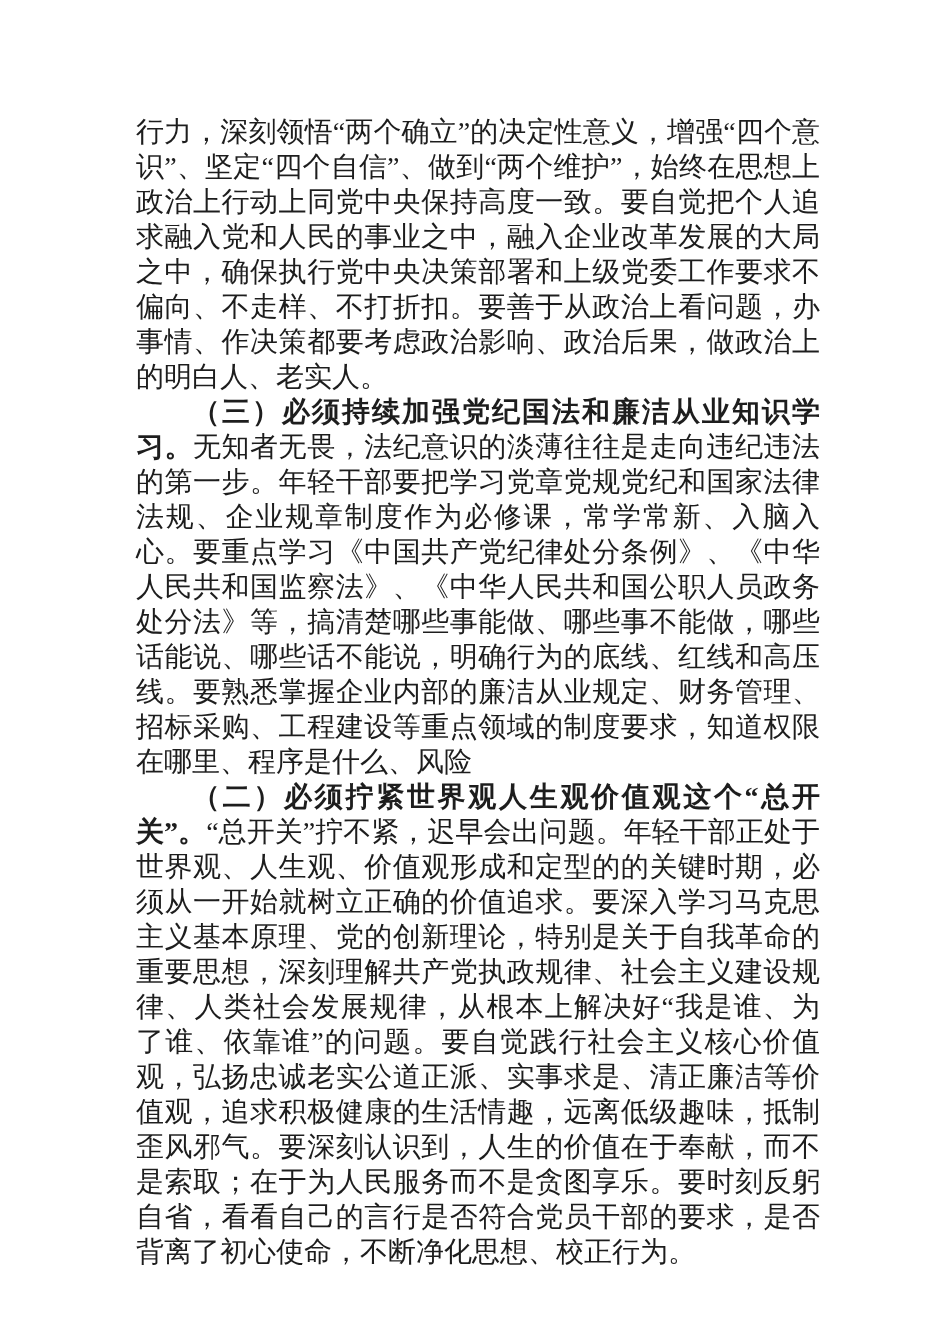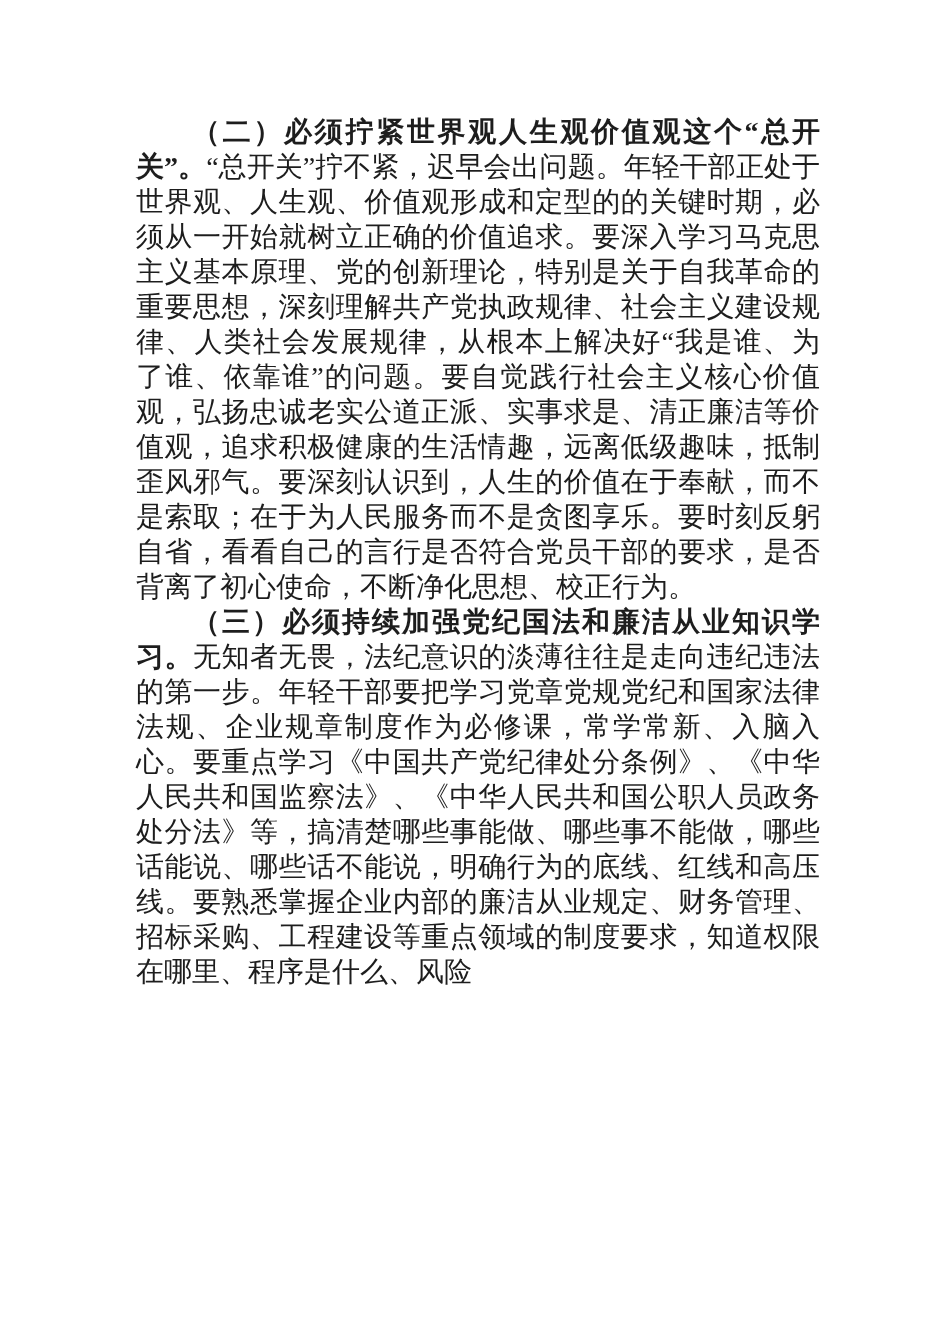--- a/index.html
+++ b/index.html
@@ -37,16 +37,17 @@
   }
   .lead {
     font-weight: bold;
   }
 </style>
 </head>
 <body>
 
 <div class="page">
   <div class="content">
+    <p class="para no-indent"><span>行力，深刻领悟“两个确立”的决定性意义，增强“四个意识”、坚定“四个自信”、做到“两个维护”，始终在思想上政治上行动上同党中央保持高度一致。要自觉把个人追求融入党和人民的事业之中，融入企业改革发展的大局之中，确保执行党中央决策部署和上级党委工作要求不偏向、不走样、不打折扣。要善于从政治上看问题，办事情、作决策都要考虑政治影响、政治后果，做政治上的明白人、老实人。</span></p>
+    <p class="para"><span class="lead">（三）必须持续加强党纪国法和廉洁从业知识学习。</span><span>无知者无畏，法纪意识的淡薄往往是走向违纪违法的第一步。年轻干部要把学习党章党规党纪和国家法律法规、企业规章制度作为必修课，常学常新、入脑入心。要重点学习《中国共产党纪律处分条例》、《中华人民共和国监察法》、《中华人民共和国公职人员政务处分法》等，搞清楚哪些事能做、哪些事不能做，哪些话能说、哪些话不能说，明确行为的底线、红线和高压线。要熟悉掌握企业内部的廉洁从业规定、财务管理、招标采购、工程建设等重点领域的制度要求，知道权限在哪里、程序是什么、风险</span></p>
     <p class="para"><span class="lead">（二）必须拧紧世界观人生观价值观这个“总开关”。</span><span>“总开关”拧不紧，迟早会出问题。年轻干部正处于世界观、人生观、价值观形成和定型的的关键时期，必须从一开始就树立正确的价值追求。要深入学习马克思主义基本原理、党的创新理论，特别是关于自我革命的重要思想，深刻理解共产党执政规律、社会主义建设规律、人类社会发展规律，从根本上解决好“我是谁、为了谁、依靠谁”的问题。要自觉践行社会主义核心价值观，弘扬忠诚老实公道正派、实事求是、清正廉洁等价值观，追求积极健康的生活情趣，远离低级趣味，抵制歪风邪气。要深刻认识到，人生的价值在于奉献，而不是索取；在于为人民服务而不是贪图享乐。要时刻反躬自省，看看自己的言行是否符合党员干部的要求，是否背离了初心使命，不断净化思想、校正行为。</span></p>
-    <p class="para"><span class="lead">（三）必须持续加强党纪国法和廉洁从业知识学习。</span><span>无知者无畏，法纪意识的淡薄往往是走向违纪违法的第一步。年轻干部要把学习党章党规党纪和国家法律法规、企业规章制度作为必修课，常学常新、入脑入心。要重点学习《中国共产党纪律处分条例》、《中华人民共和国监察法》、《中华人民共和国公职人员政务处分法》等，搞清楚哪些事能做、哪些事不能做，哪些话能说、哪些话不能说，明确行为的底线、红线和高压线。要熟悉掌握企业内部的廉洁从业规定、财务管理、招标采购、工程建设等重点领域的制度要求，知道权限在哪里、程序是什么、风险</span></p>
   </div>
 </div>
 
 </body></html>

